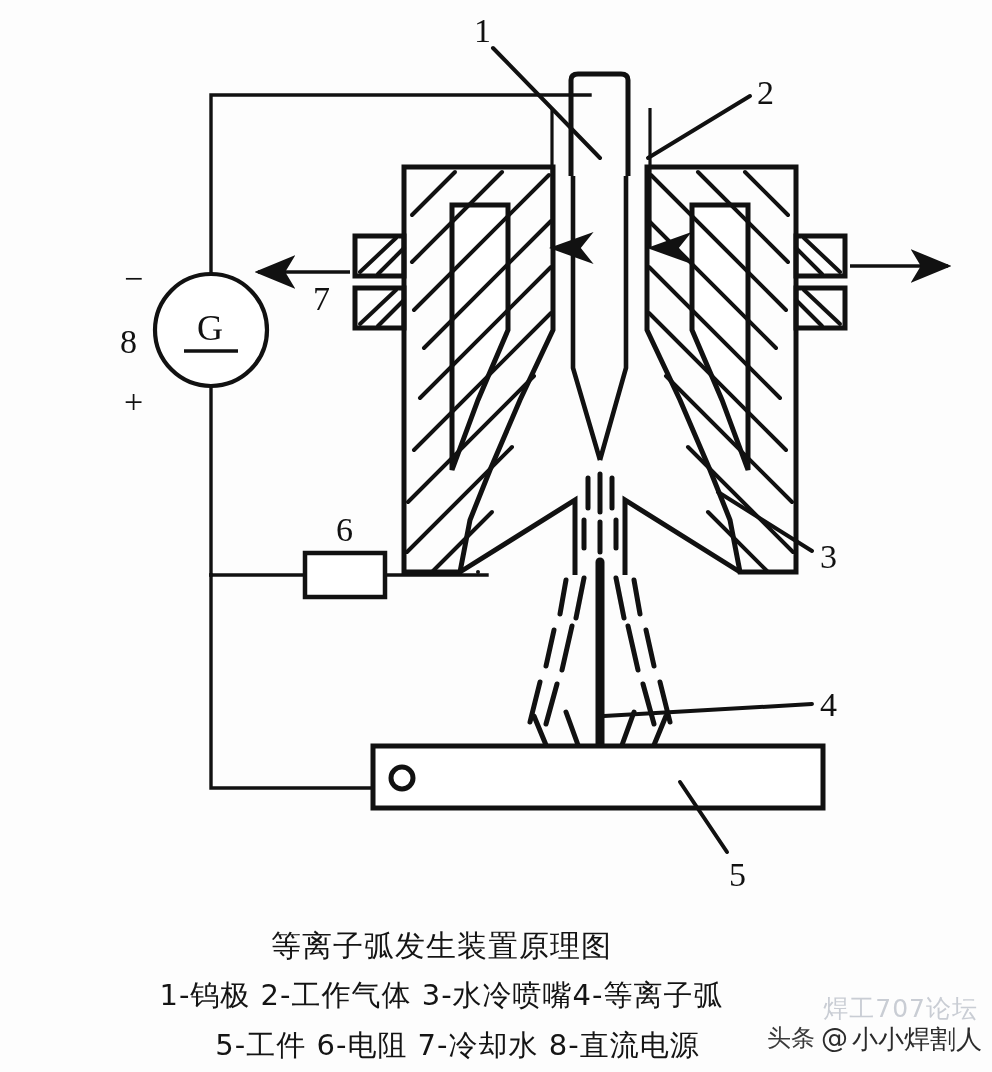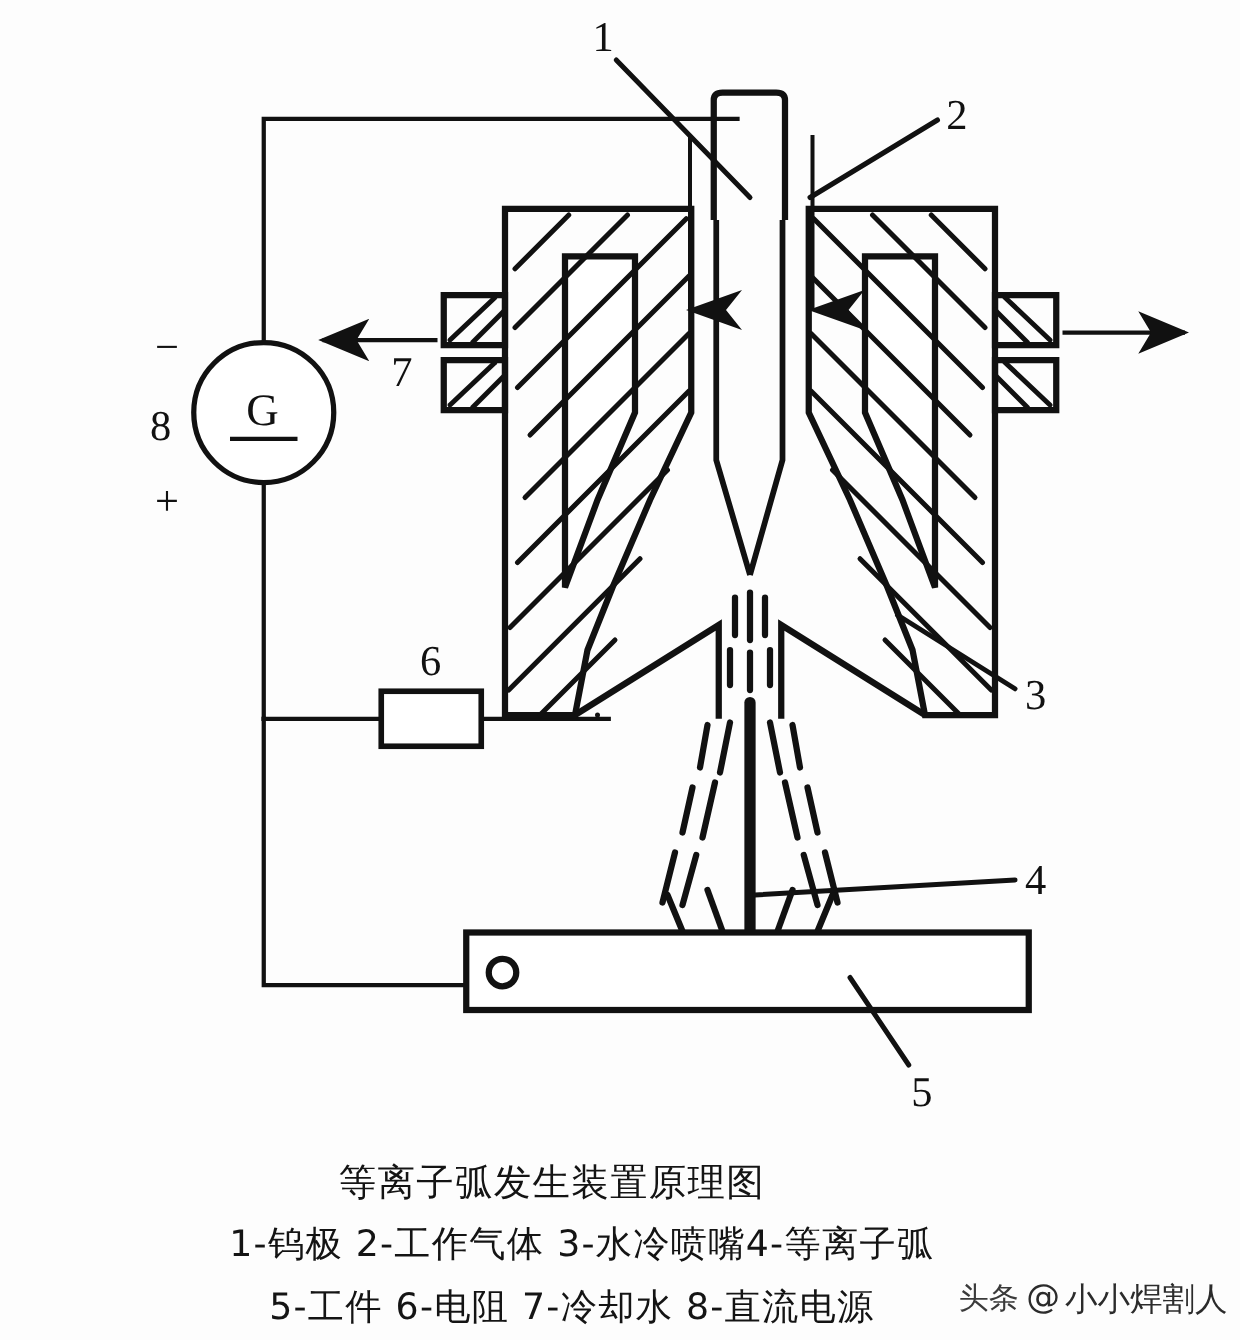--- a/index.html
+++ b/index.html
@@ -55,21 +55,21 @@
     left: 0;
     width: 883px;
     text-align: center;
     font-family: "DejaVu Sans", "Liberation Sans", sans-serif;
     font-size: 29px;
     color: #141414;
     letter-spacing: 1px;
     white-space: nowrap;
   }
   #caption-title { top: 926px; font-size: 30px; }
-  #caption-line1 { top: 976px; padding-left: 24px; }
+  #caption-line1 { top: 976px; }
   #caption-line2 { top: 1026px; padding-left: 16px; }
 
   .watermark-faint {
     position: absolute;
     right: 14px;
     top: 992px;
     font-family: "DejaVu Sans", "Liberation Sans", sans-serif;
     font-size: 25px;
     color: #c9cdd4;
     white-space: nowrap;
@@ -276,19 +276,20 @@
   <div class="num-label" style="left:120px; top:325px;">8</div>
 
   <div class="sign-label" style="left:124px; top:262px;">−</div>
   <div class="sign-label" style="left:124px; top:385px;">+</div>
   <div class="gen-letter" style="left:197px; top:310px;">G</div>
 
   <div class="caption" id="caption-title">等离子弧发生装置原理图</div>
   <div class="caption" id="caption-line1">1-钨极  2-工作气体  3-水冷喷嘴4-等离子弧</div>
   <div class="caption" id="caption-line2">5-工件  6-电阻  7-冷却水  8-直流电源</div>
 
+  <div class="watermark-faint">焊工707论坛</div>
   <div class="watermark-main">
     <span class="wm-prefix">头条</span>
     <span class="wm-at">@</span>
     <span>小小焊割人</span>
   </div>
 
 </div>
 
 </body></html>

